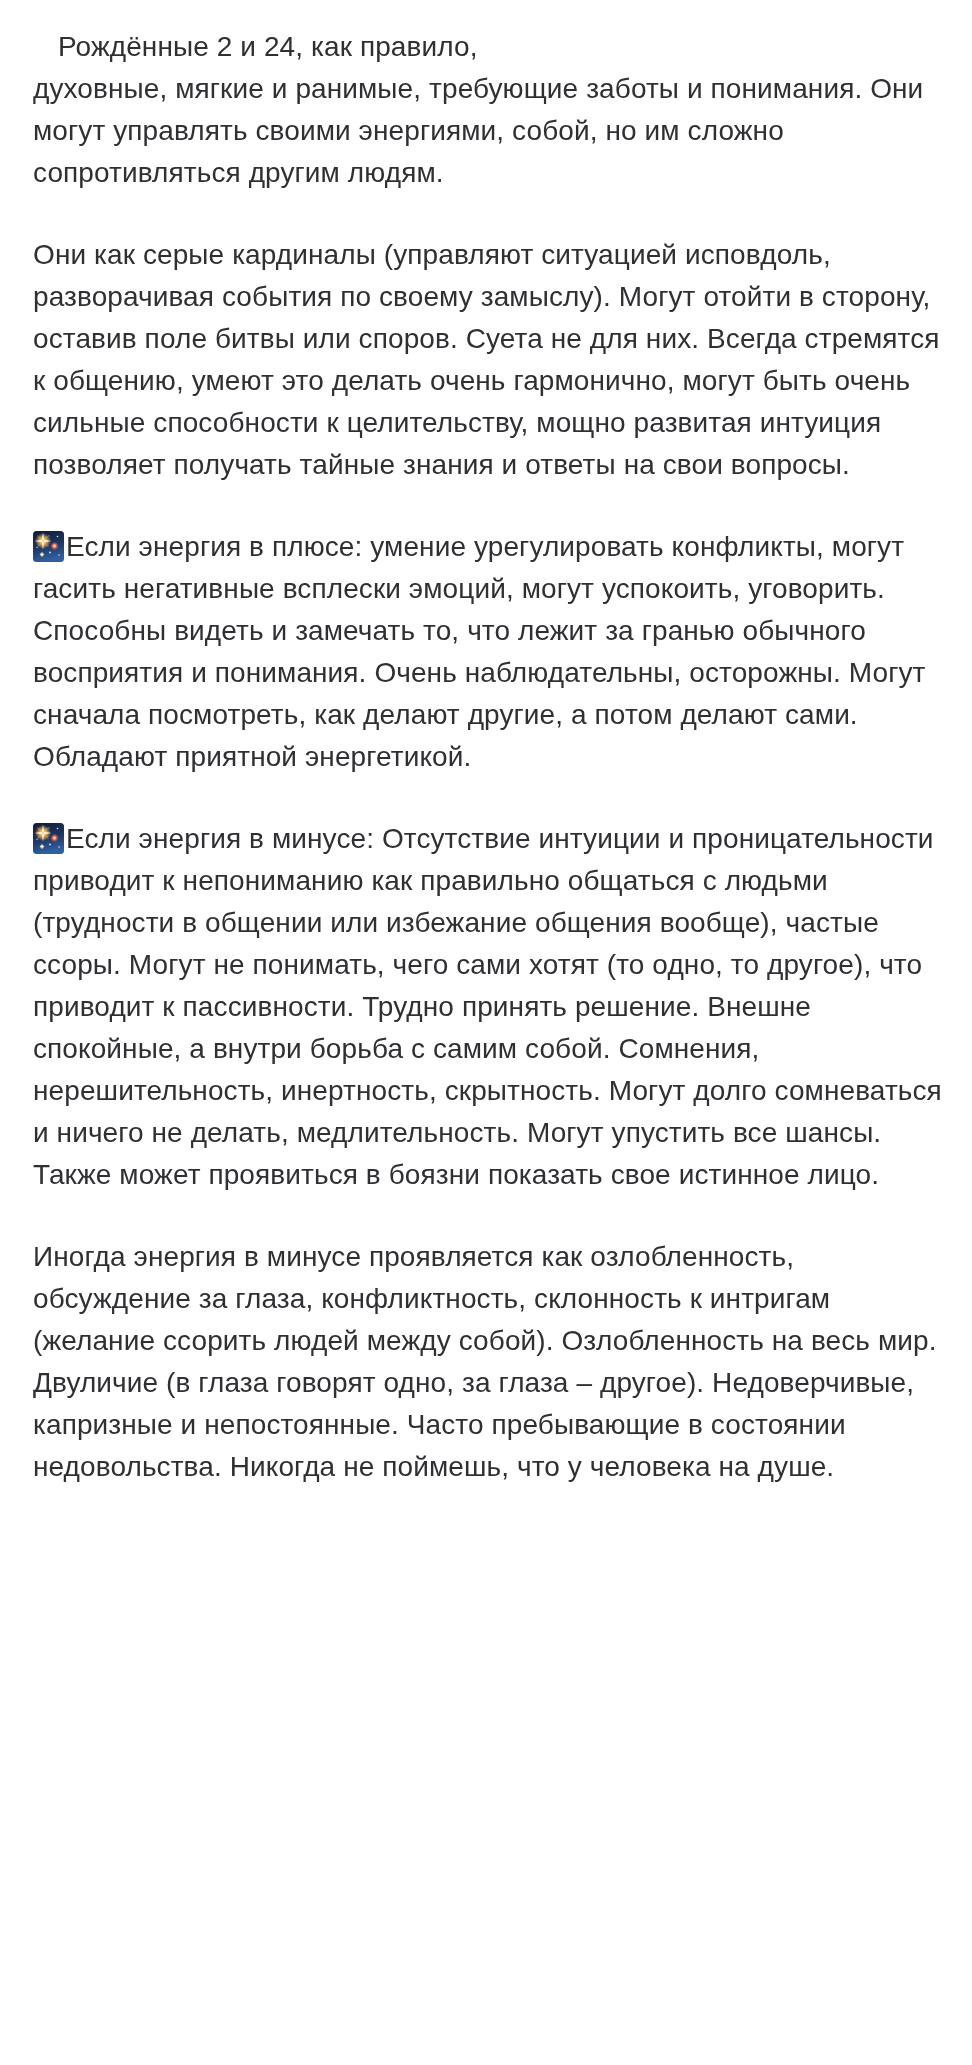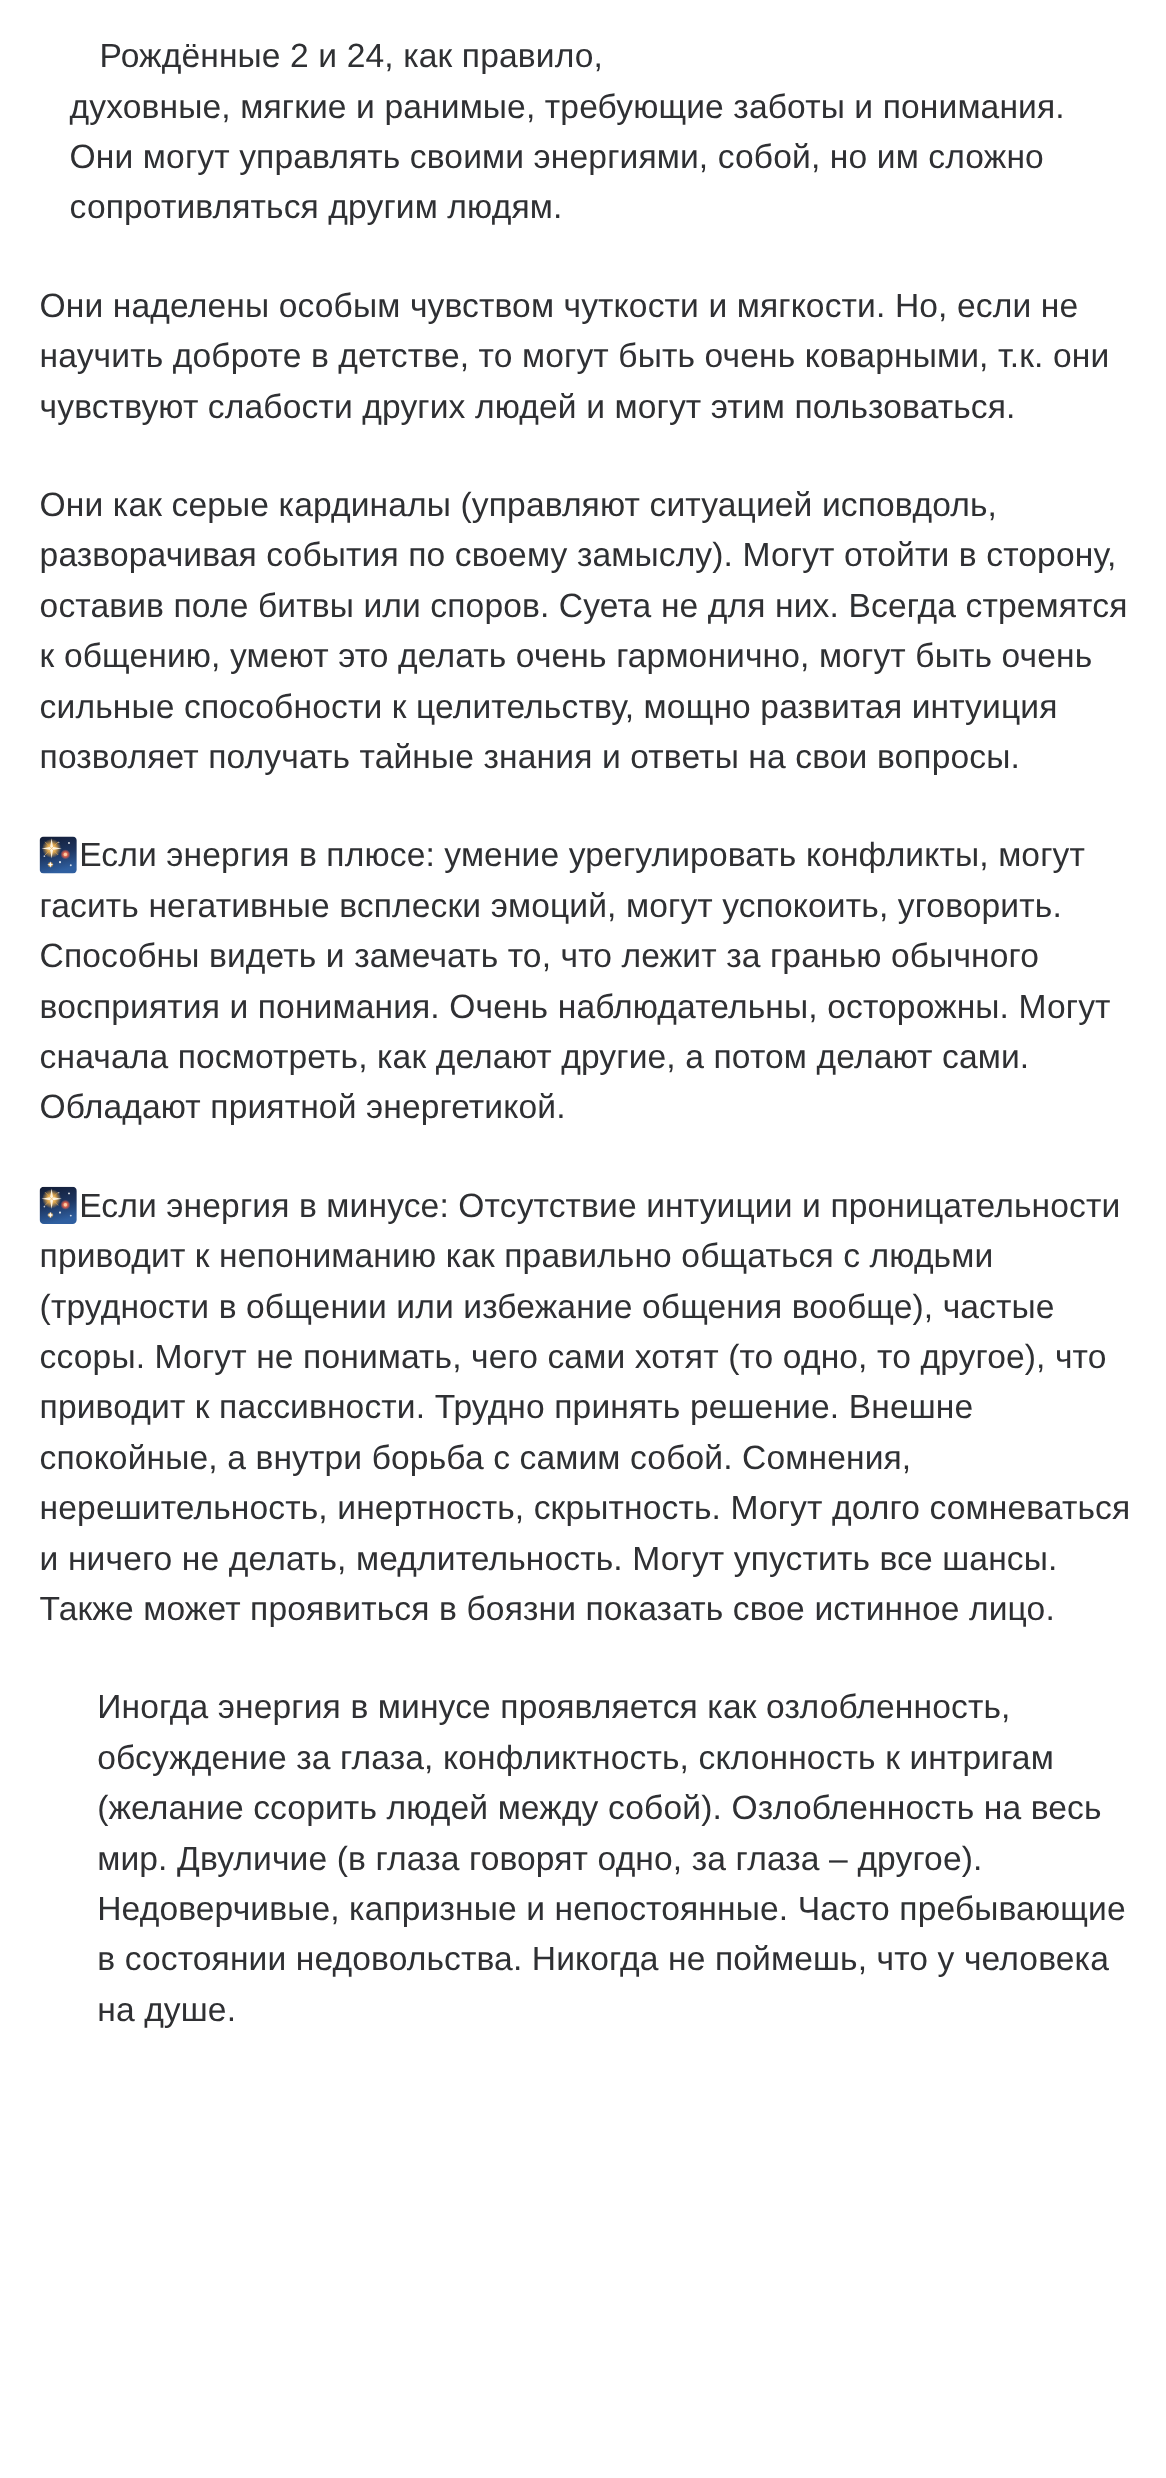--- a/index.html
+++ b/index.html
@@ -23,46 +23,43 @@
     letter-spacing: 0.1px;
     font-weight: 400;
     text-align: left;
   }
   p.para {
     margin: 0 0 40px 0;
     padding: 0;
   }
   p.para.indent {
     text-indent: 25px;
-    margin-left: 25px;
   }
   p.para:last-child {
     margin-bottom: 0;
-    margin-left: 48px;
   }
   .emoji {
     display: inline-block;
     width: 31px;
     height: 31px;
     vertical-align: -6px;
     margin-right: 2px;
   }
   .emoji svg {
     display: block;
     width: 31px;
     height: 31px;
   }
 </style>
 </head>
 <body>
 
 <main class="page">
   <div id="paragraphs">
       <p class="para indent">Рождённые 2 и 24, как правило,<br>духовные, мягкие и ранимые, требующие заботы и понимания. Они могут управлять своими энергиями, собой, но им сложно сопротивляться другим людям.</p>
-      <p class="para">Они наделены особым чувством чуткости и мягкости. Но, если не научить доброте в детстве, то могут быть очень коварными, т.к. они чувствуют слабости других людей и могут этим пользоваться.</p>
       <p class="para">Они как серые кардиналы (управляют ситуацией исповдоль, разворачивая события по своему замыслу). Могут отойти в сторону, оставив поле битвы или споров. Суета не для них. Всегда стремятся к общению, умеют это делать очень гармонично, могут быть очень сильные способности к целительству, мощно развитая интуиция позволяет получать тайные знания и ответы на свои вопросы.</p>
       <p class="para"><span class="emoji"><svg viewBox="0 0 31 31">
             <defs>
               <linearGradient id="sky" x1="0" y1="0" x2="0.25" y2="1">
                 <stop offset="0" stop-color="#121b33"></stop>
                 <stop offset="0.55" stop-color="#1d3560"></stop>
                 <stop offset="1" stop-color="#2f5fa0"></stop>
               </linearGradient>
               <radialGradient id="bigGlow" cx="0.5" cy="0.5" r="0.5">
                 <stop offset="0" stop-color="#fff6e3"></stop>

